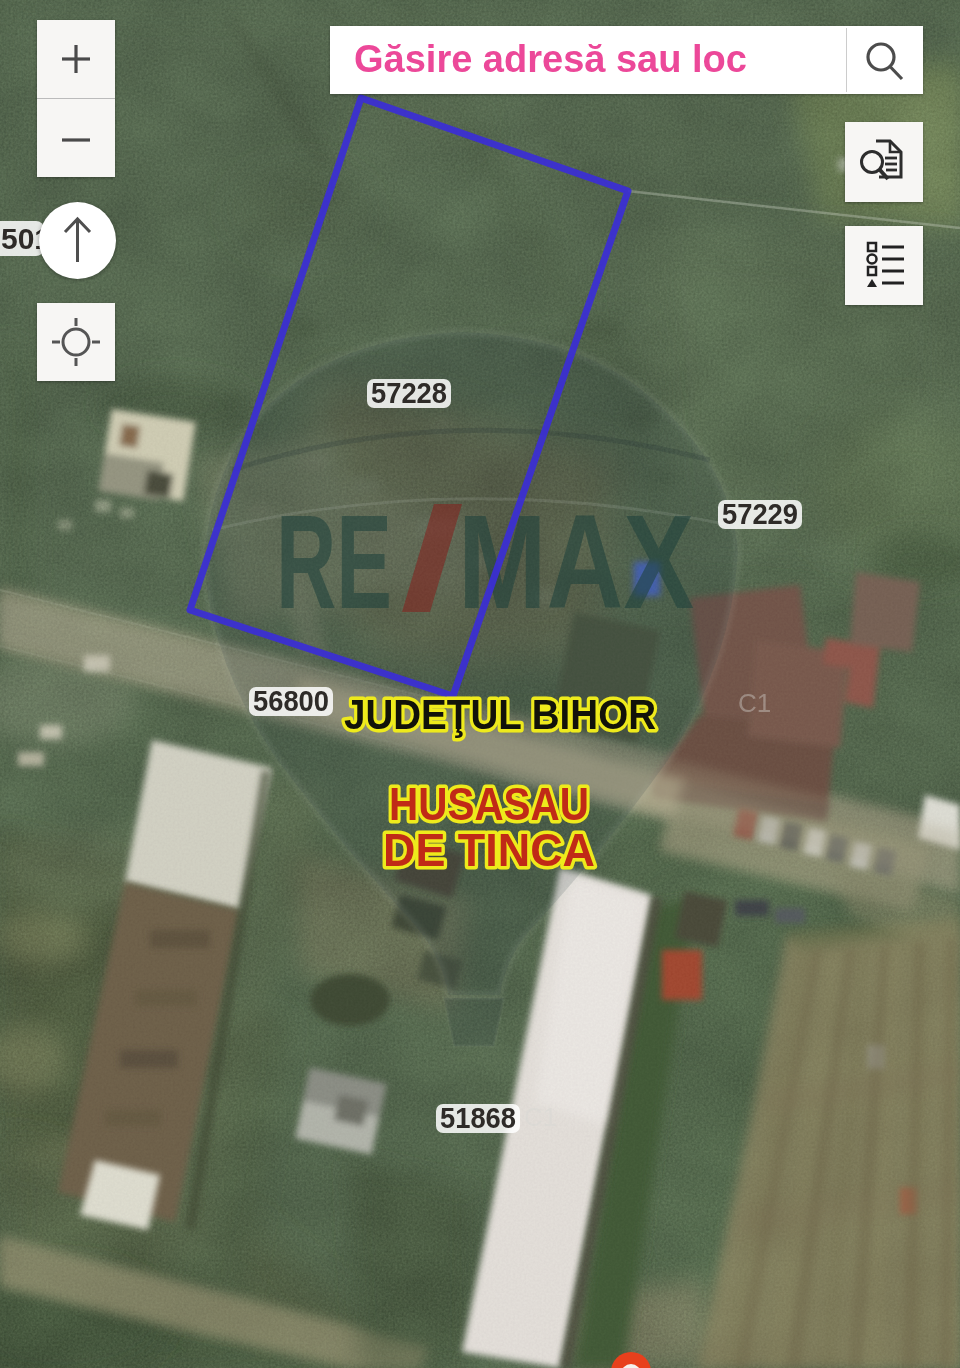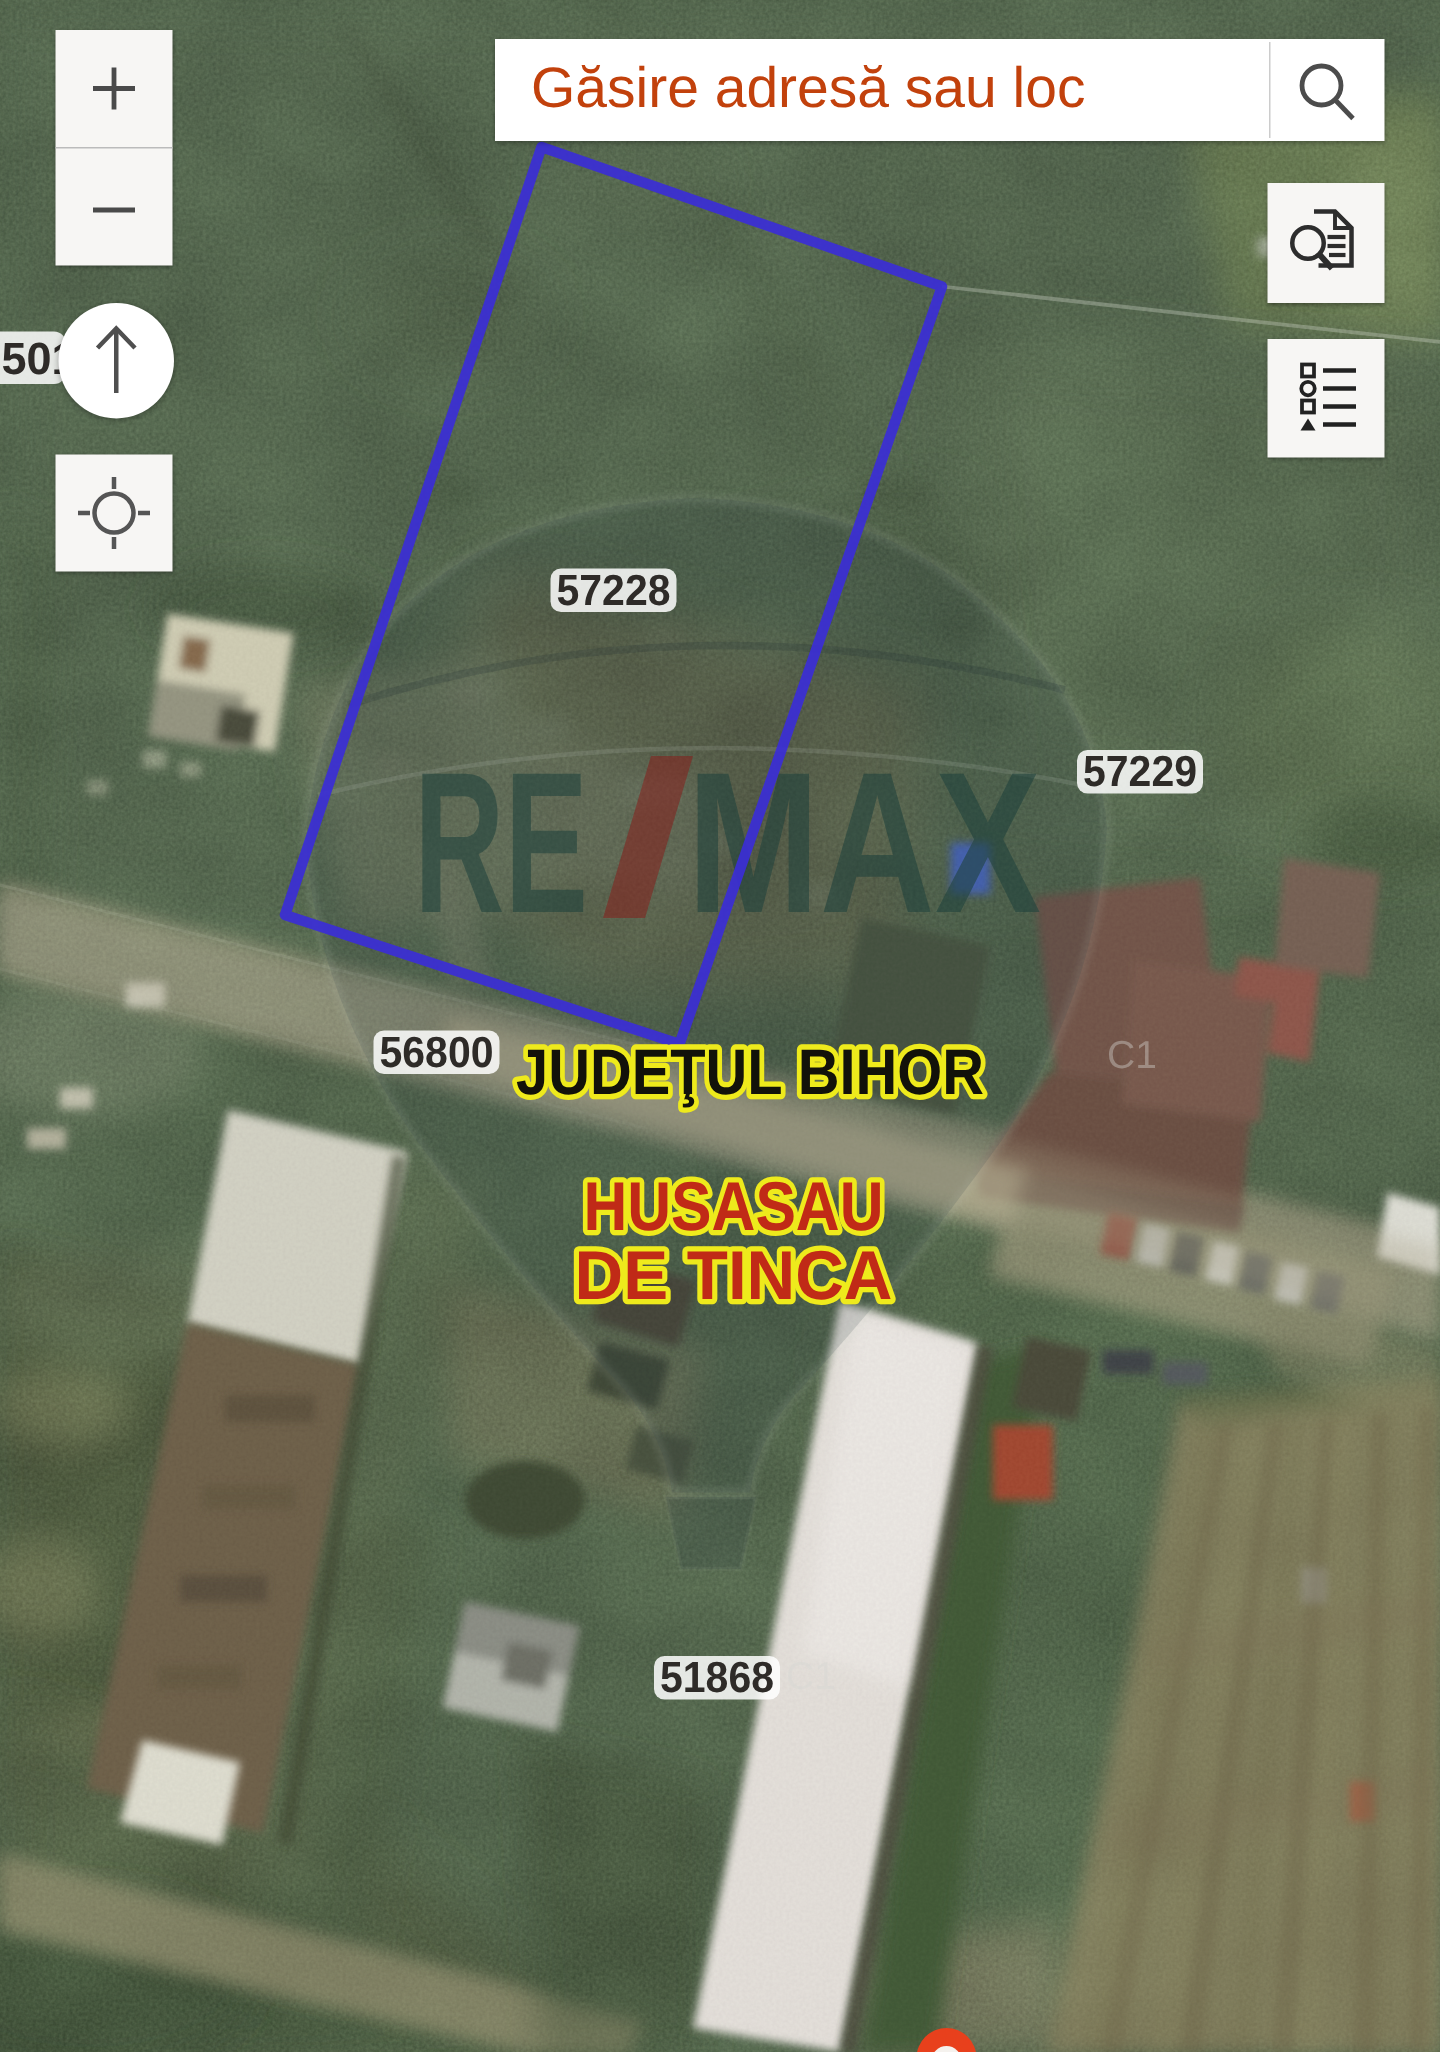--- a/index.html
+++ b/index.html
@@ -358,21 +358,21 @@
 
 <text x="489" y="866" font-size="46" font-weight="bold" fill="#c02a17" stroke="#eeea1c" stroke-width="7" paint-order="stroke" stroke-linejoin="round" text-anchor="middle" textLength="212" lengthAdjust="spacingAndGlyphs">DE TINCA</text>
 
 <circle cx="631" cy="1372" r="20" fill="#e8401c"></circle>
 <circle cx="631" cy="1374" r="10" fill="#f5f2ee"></circle>
 </g>
 </svg>
 
 <div style="position:absolute;left:330px;top:26px;width:593px;height:68px;background:#fff;box-shadow:0 1px 3px rgba(0,0,0,.3);">
 
-  <div style="position:absolute;left:24px;top:12px;font-size:38px;color:#c2410c;">Găsire adresă sau loc</div>
+  <div style="position:absolute;left:24px;top:12px;font-size:38px;color:#ec4899;font-weight:bold;">Găsire adresă sau loc</div>
 
   <div style="position:absolute;right:76px;top:2px;width:1px;height:64px;background:#ccc;"></div>
 
   <svg style="position:absolute;right:18px;top:16px;" width="42" height="40" viewBox="0 0 42 40">
     <circle cx="18" cy="15" r="13" fill="none" stroke="#4c4c4c" stroke-width="3.2"></circle>
     <line x1="27.5" y1="25" x2="39" y2="37" stroke="#4c4c4c" stroke-width="3.2"></line>
   </svg>
 </div>
 
 <div class="btn" style="left:37px;top:20px;width:78px;height:157px;">

